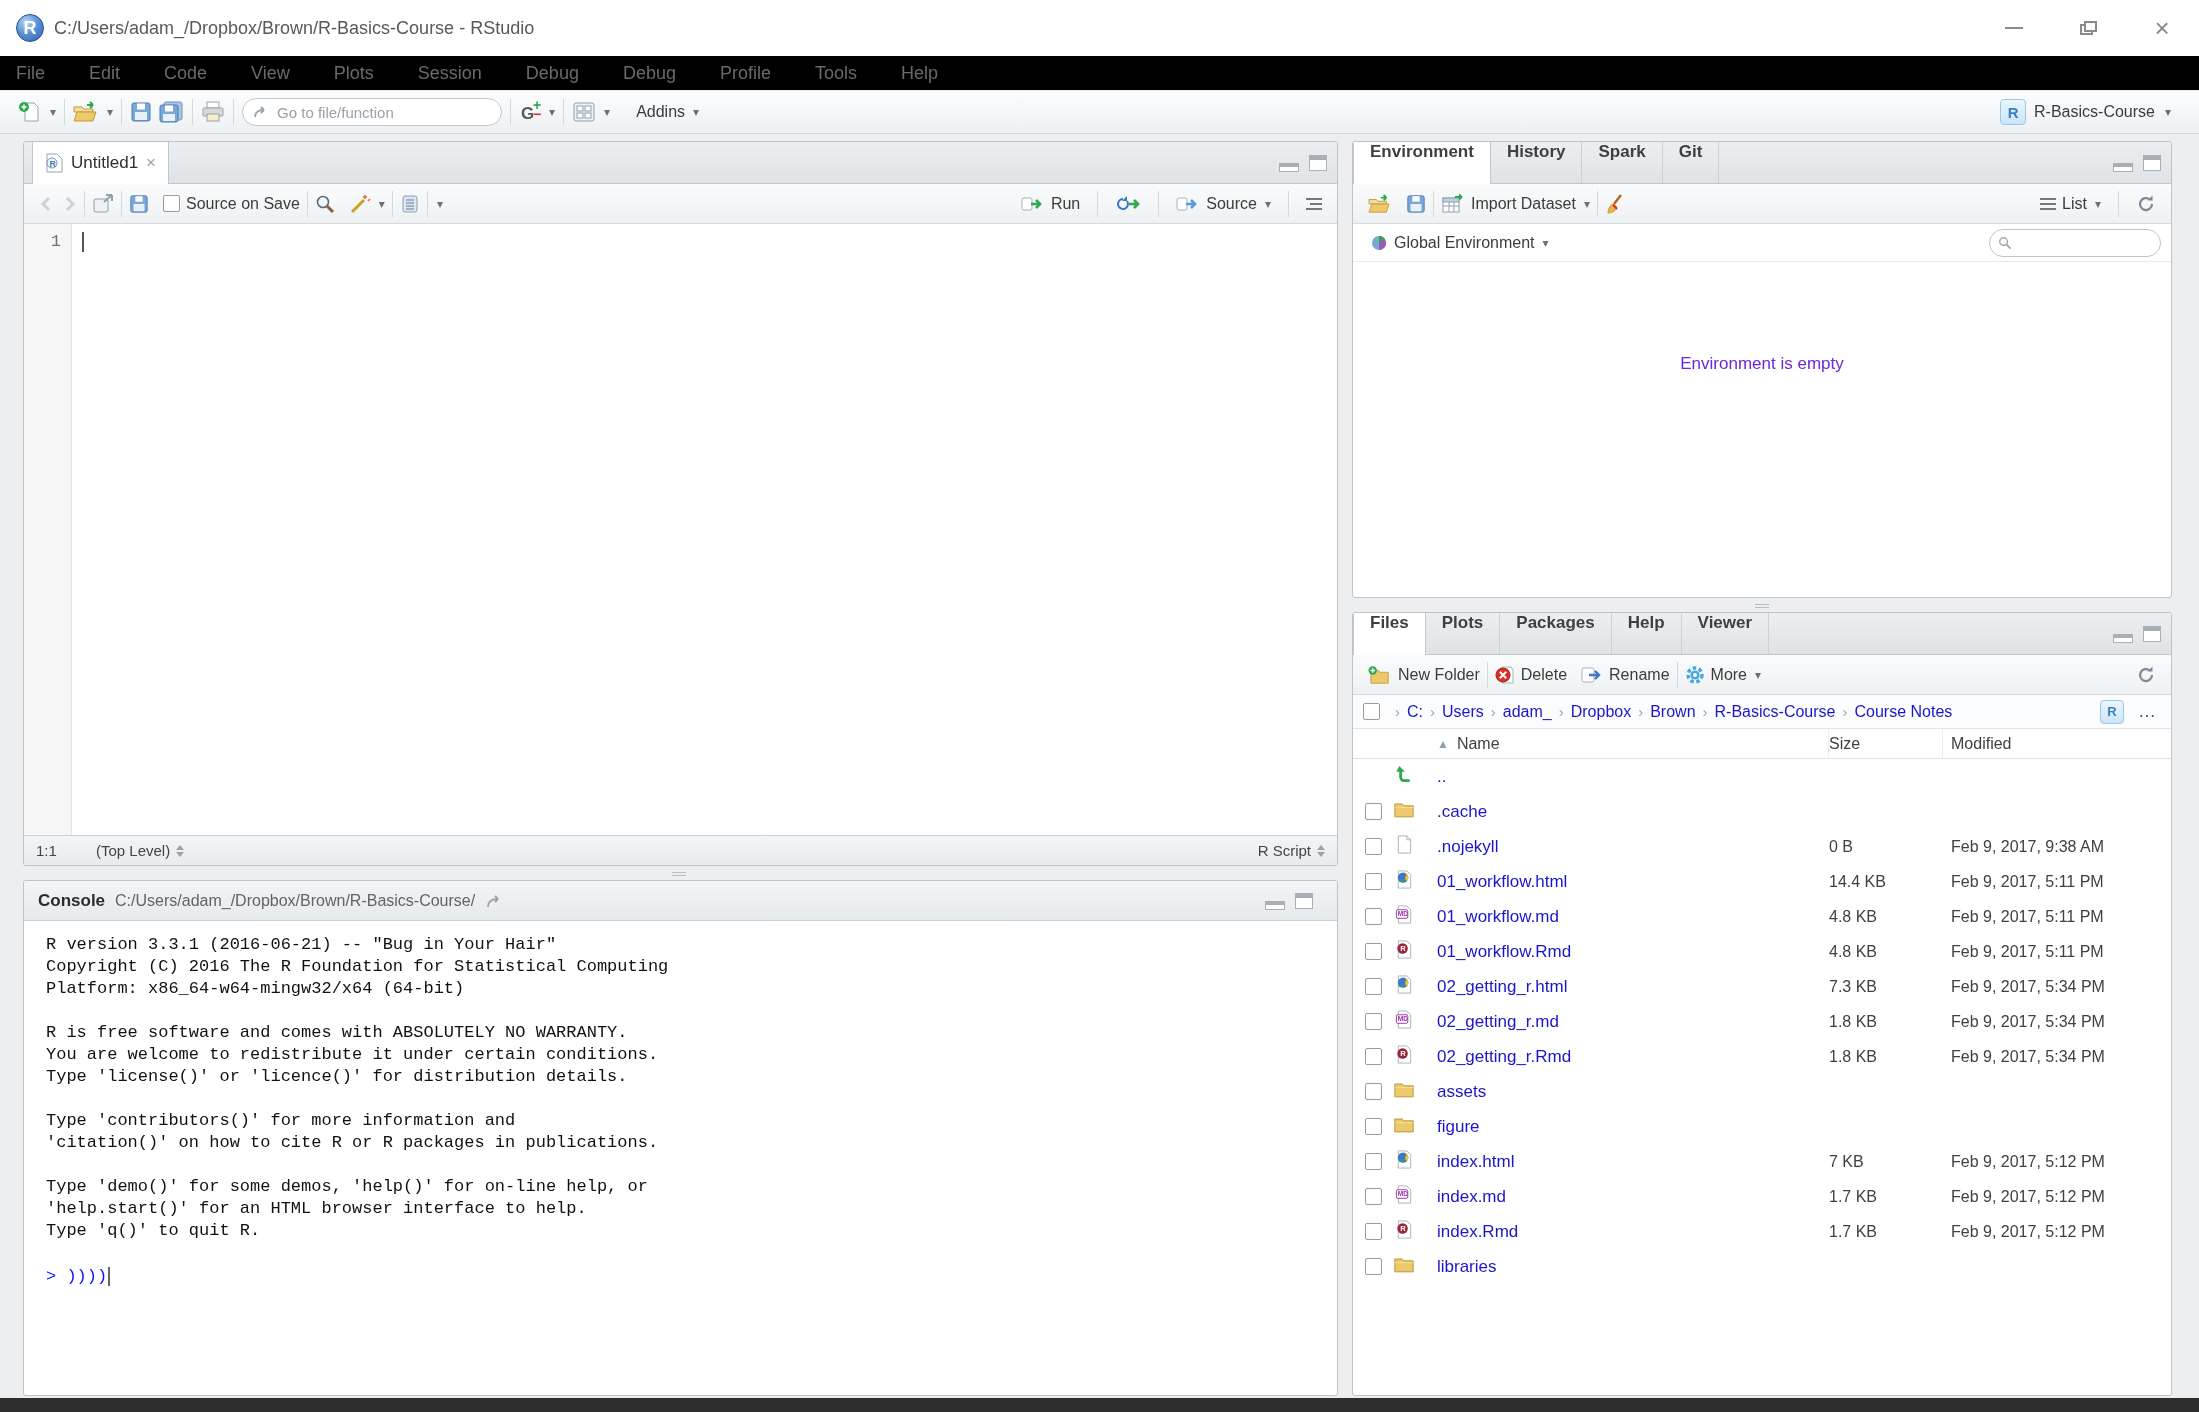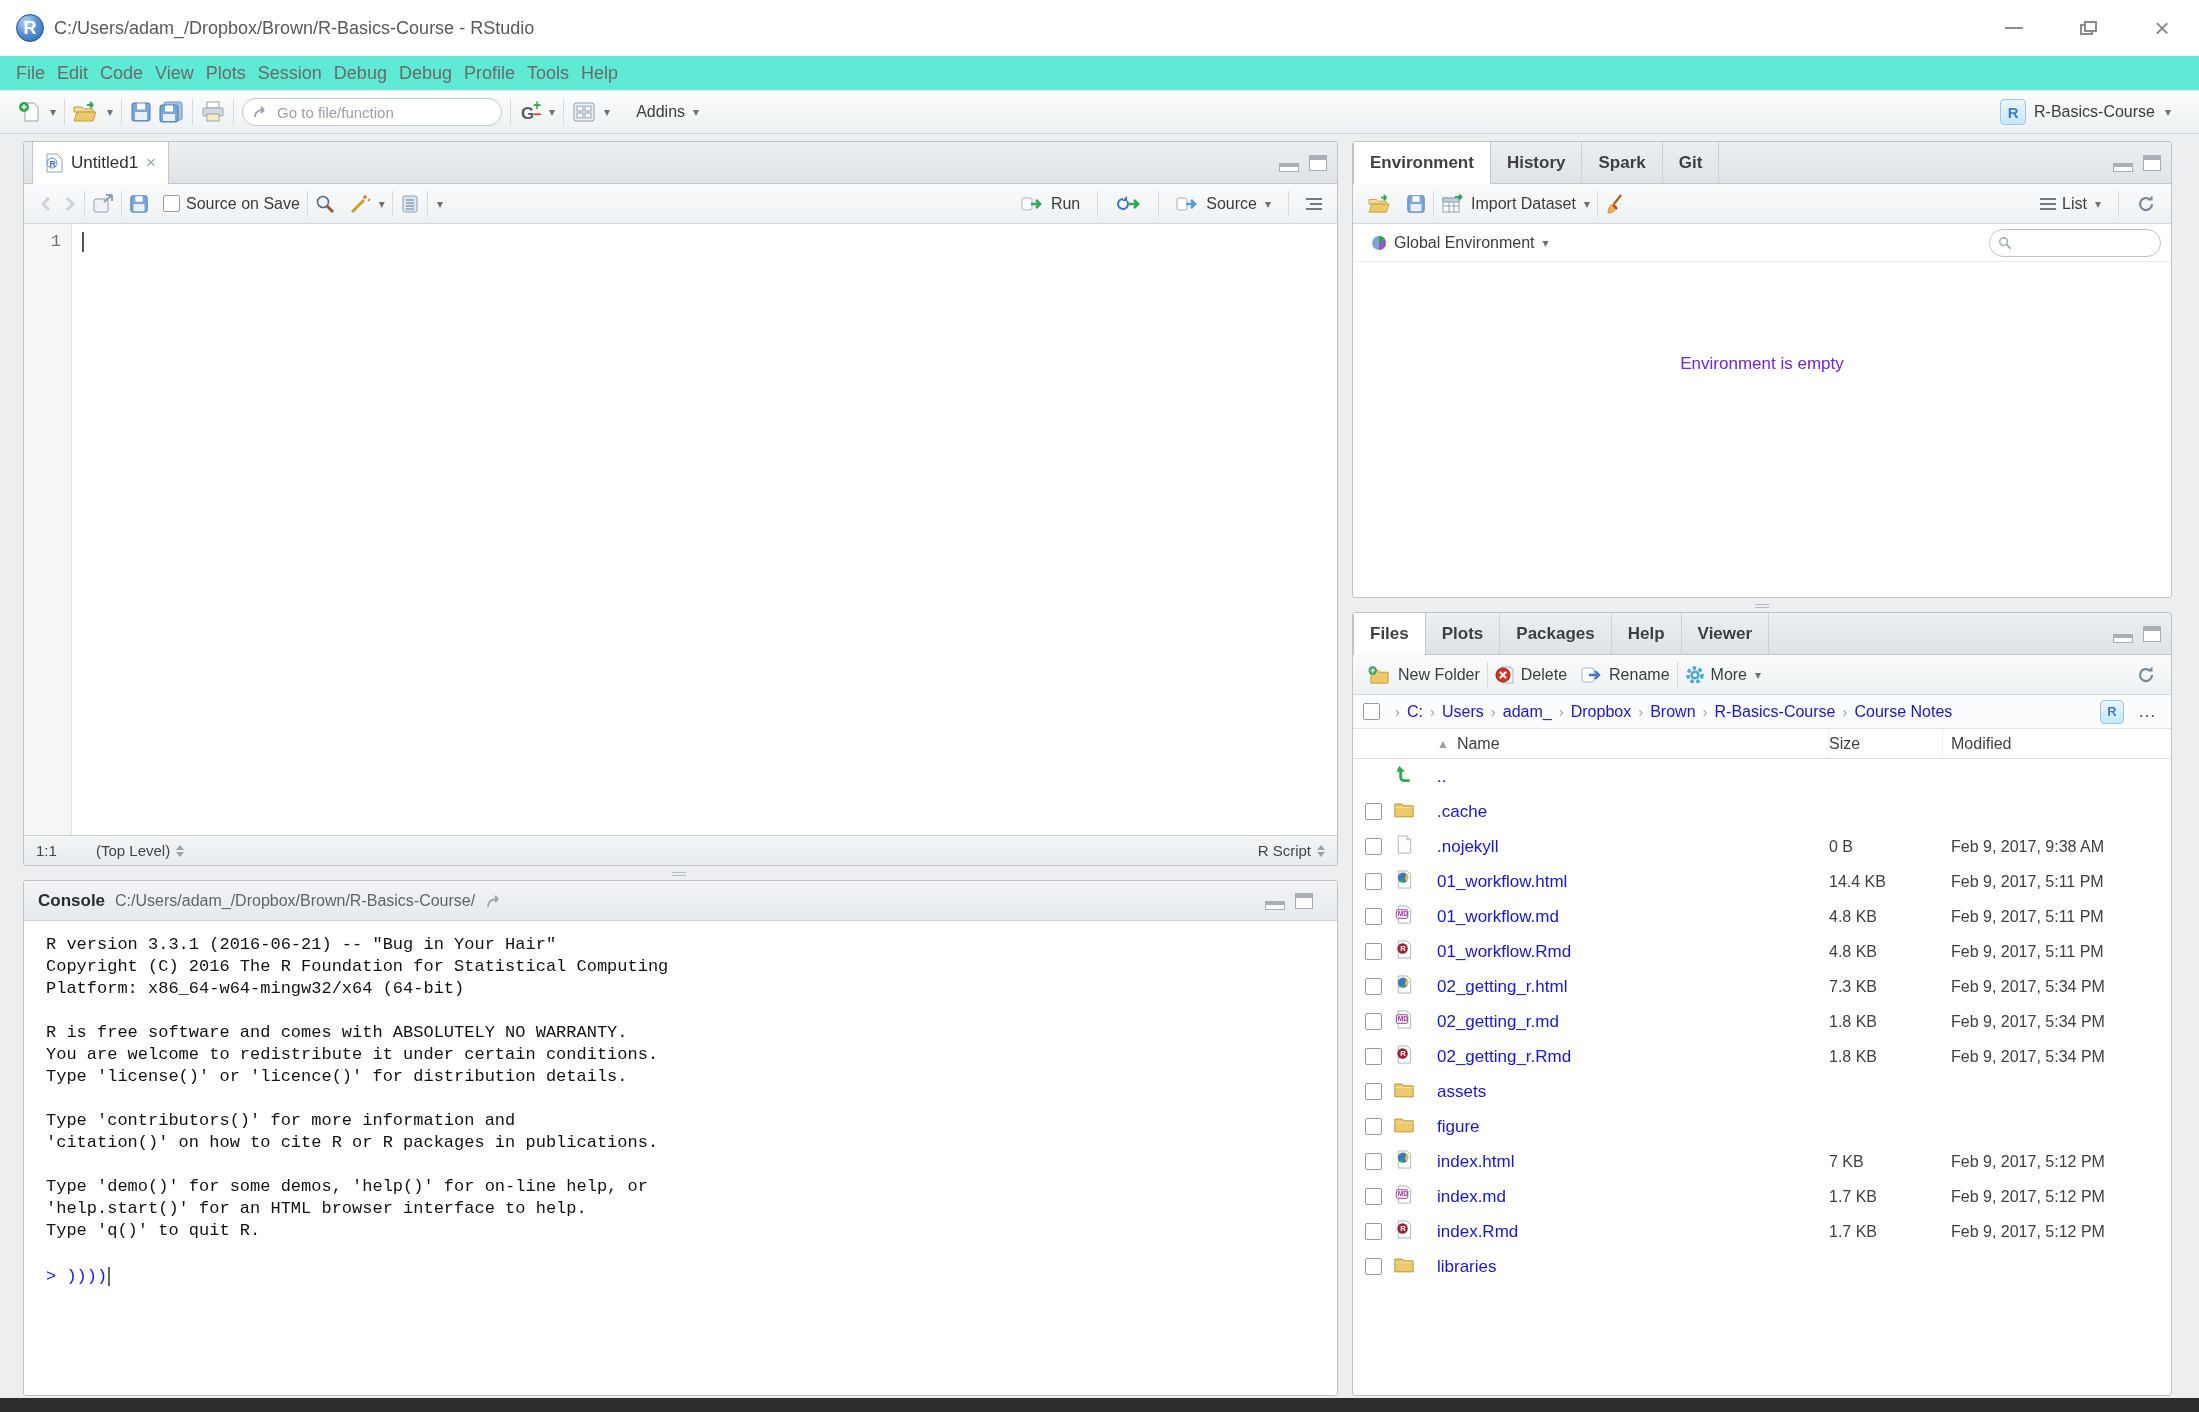--- a/index.html
+++ b/index.html
@@ -12,21 +12,21 @@
   .title-text { margin-left:10px; font-size:18px; color:#595959; }
   .win-controls { margin-left:auto; display:flex; align-items:center; height:100%; }
   .win-btn { width:74px; height:100%; display:flex; align-items:center; justify-content:center; color:#8a8a8a; }
   .glyph-min { width:18px; height:0; border-top:2px solid #8a8a8a; }
   .glyph-restore { position:relative; width:16px; height:14px; }
   .glyph-restore i { position:absolute; border:2px solid #8a8a8a; width:13px; height:11px; display:block; background:#fff; }
   .glyph-restore i.b { left:0; top:3px; } .glyph-restore i.f { left:4px; top:0; }
   .glyph-close { font-size:26px; line-height:1; color:#8a8a8a; font-weight:300; }
 
   
-  .menubar { position:absolute; left:0; top:56px; width:2199px; height:34px; display:flex; align-items:center; padding-left:16px; gap:12px; background:#5eead4; }
+  .menubar { position:absolute; left:0; top:56px; width:2199px; height:34px; display:flex; align-items:center; padding-left:16px; gap:44px; background:#000000; }
   .menu-item { font-size:18px; color:#6a6a6a; }
 
   
   .main-toolbar { position:absolute; left:0; top:90px; width:2199px; height:44px; background:linear-gradient(#fbfcfd,#eef1f3); border-top:1px solid #e8e8e8; border-bottom:1px solid #d2d6d9; display:flex; align-items:center; padding:0 10px; }
   .tb-group { display:flex; align-items:center; gap:6px; padding:0 8px; }
   .tb-sep { width:1px; height:26px; background:#d7dadd; }
   .caret { font-size:12px; color:#707070; margin-left:2px; }
   .goto-box { width:260px; height:28px; border:1px solid #c3c7cb; border-radius:14px; background:#fff; display:flex; align-items:center; padding:0 10px; gap:8px; }
   .goto-box input { border:none; outline:none; font-size:15px; color:#ef4444; width:200px; background:transparent; font-family:"Liberation Sans",sans-serif; }
   .goto-box input::placeholder { color:#9aa0a6; }
@@ -37,21 +37,21 @@
   
   .workspace { position:absolute; left:0; top:134px; width:2199px; height:1264px; background:#eceeef; }
   .pane { position:absolute; background:#fff; border:1px solid #bfc3c7; border-radius:3px; display:flex; flex-direction:column; overflow:hidden; }
   .pane-src     { left:23px;  top:7px;   width:1315px; height:725px; }
   .pane-console { left:23px;  top:746px; width:1315px; height:516px; }
   .pane-env     { left:1352px; top:7px;  width:820px;  height:457px; }
   .pane-files   { left:1352px; top:478px; width:820px; height:784px; }
 
   
   .tabstrip { height:42px; background:linear-gradient(#eceff1,#dfe3e6); border-bottom:1px solid #c3c7cb; display:flex; align-items:stretch; flex:none; }
-  .tab { display:flex; align-items:center; gap:8px; padding:0 16px; font-size:17px; font-weight:bold; color:#3f3f3f; border-right:1px solid #cdd1d5; }
+  .tab { display:flex; gap:8px; padding:0 16px; font-size:17px; font-weight:bold; color:#3f3f3f; border-right:1px solid #cdd1d5; }
   .tab.active { background:#fff; border-right:1px solid #c3c7cb; border-left:1px solid #c3c7cb; margin-bottom:-1px; }
   .tabstrip .spacer { flex:1; }
   .pane-minmax { display:flex; align-items:center; gap:10px; padding-right:10px; }
   .ico-min { width:20px; height:9px; border:1px solid #a9afb5; border-top:4px solid #a9afb5; background:#fff; margin-top:10px; }
   .ico-max { width:18px; height:16px; border:1px solid #a9afb5; border-top:5px solid #a9afb5; background:#fff; }
 
   
   .pane-toolbar { height:40px; background:linear-gradient(#fafbfc,#eef1f3); border-bottom:1px solid #d7dadd; display:flex; align-items:center; padding:0 8px; flex:none; font-size:16px; color:#3c3c3c; }
   .pt-item { display:flex; align-items:center; gap:6px; padding:0 7px; }
   .pt-right { margin-left:auto; display:flex; align-items:center; gap:10px;text-align:center; }

